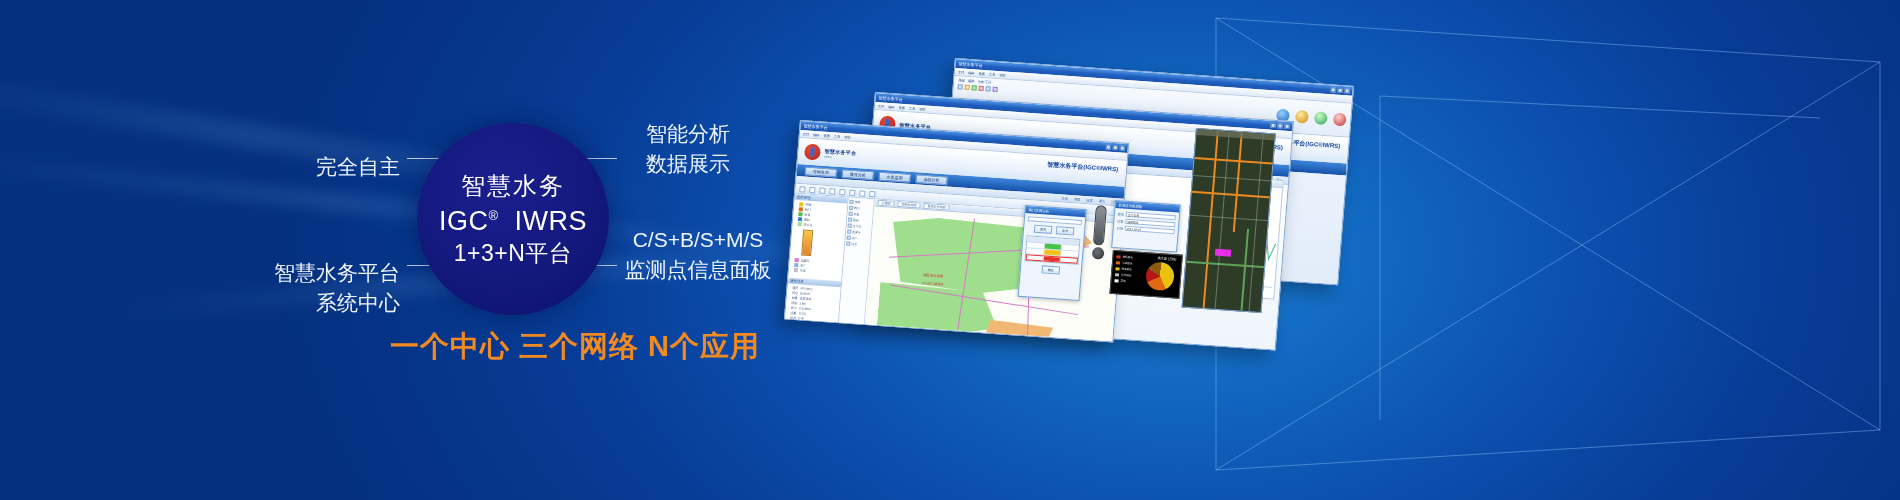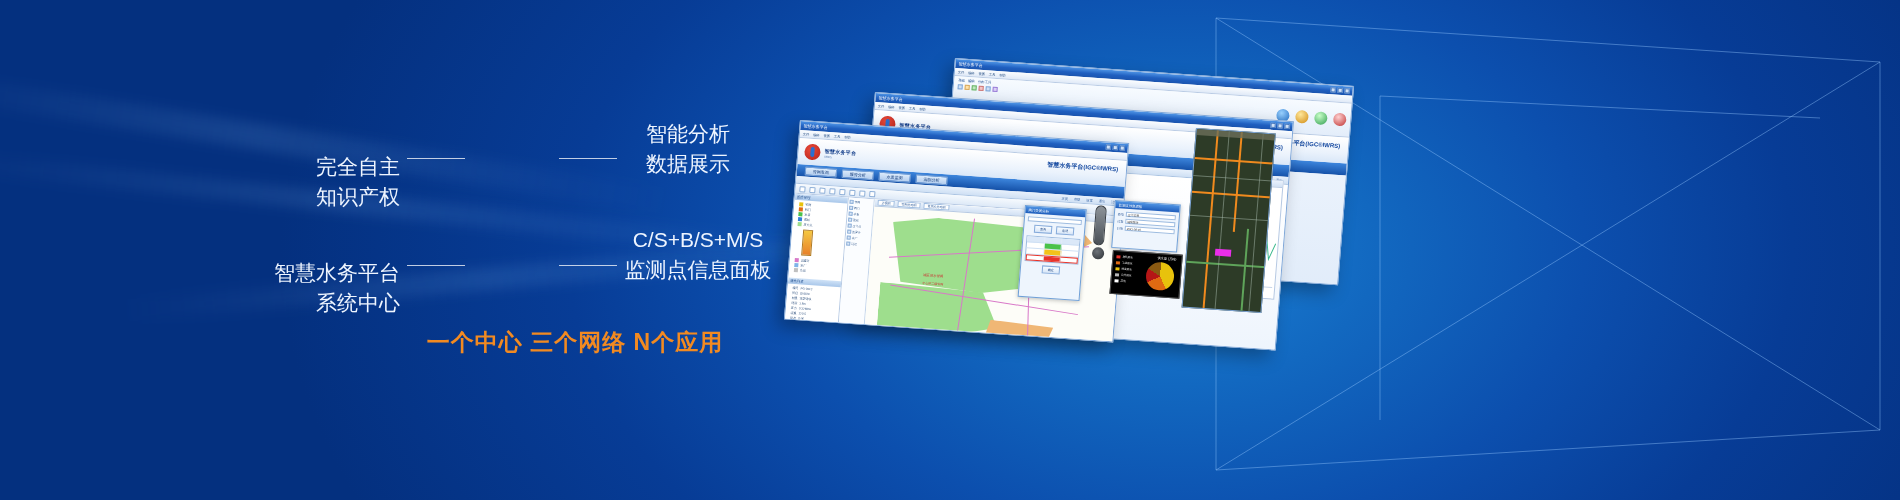--- a/index.html
+++ b/index.html
@@ -44,21 +44,21 @@
 
   .lbl-tl { left: -5px;  top: 24px;  width: 150px; }
   .lbl-bl { left: -5px;  top: 130px; width: 150px; }
   .lbl-tr { left: 338px; top: 24px;  width: 190px; }
   .lbl-br { left: 338px; top: 130px; width: 210px; }
 
   .connector { position: absolute; height: 1px; background: rgba(255,255,255,.75); }
 
   .tagline {
     position: absolute; left: 110px; top: 232px; width: 420px; text-align: center;
-    color: #f28a21; font-size: 23px; font-weight: bold; letter-spacing: 1px; white-space: nowrap;
+    color: #f28a21; font-size: 29px; font-weight: bold; letter-spacing: 1px; white-space: nowrap;
   }
 
   
   .winwrap { position: absolute; }
   .win {
     position: absolute; background: #eef3fb; overflow: hidden;
     border: 1px solid #7fa7d8; box-shadow: -6px 8px 18px rgba(0,0,0,.30);
   }
   .win-tb {
     height: 9px; background: linear-gradient(180deg, #4f95e6 0%, #1f5fc0 55%, #1b54ae 100%);
@@ -175,24 +175,30 @@
     <line x1="200" y1="96" x2="200" y2="420"></line>
   </svg>
 
   <div class="info">
 
     <div class="connector" style="left:152px;top:63px;width:58px;"></div>
     <div class="connector" style="left:304px;top:63px;width:58px;"></div>
     <div class="connector" style="left:152px;top:170px;width:58px;"></div>
     <div class="connector" style="left:304px;top:170px;width:58px;"></div>
 
+    <div class="circle">
+      <div class="c1">智慧水务</div>
+      <div class="c2">
+        <span>IGC</span><sup>®</sup>&nbsp;&nbsp;<span>IWRS</span>
+      </div>
+      <div class="c3">1+3+N平台</div>
+    </div>
 
     <div class="label r lbl-tl">
       <div>完全自主</div>
-      <div>知识产权</div>
     </div>
 
     <div class="label l lbl-tr">
       <div>智能分析</div>
       <div>数据展示</div>
     </div>
 
     <div class="label r lbl-bl">
       <div>智慧水务平台</div>
       <div>系统中心</div>

